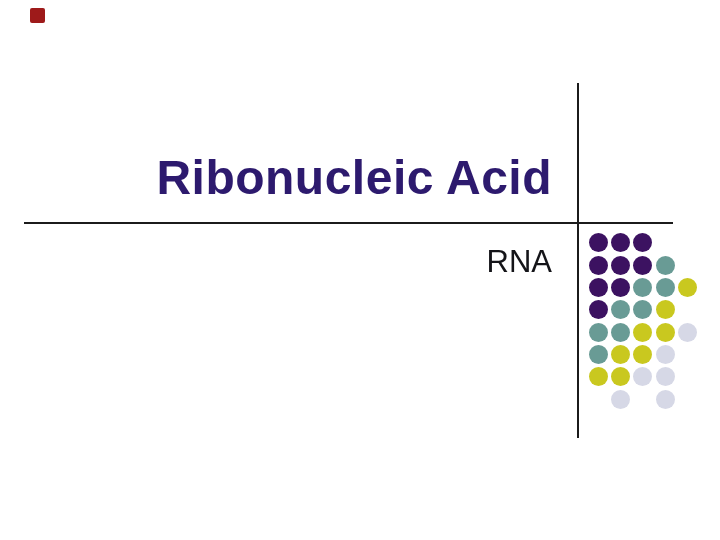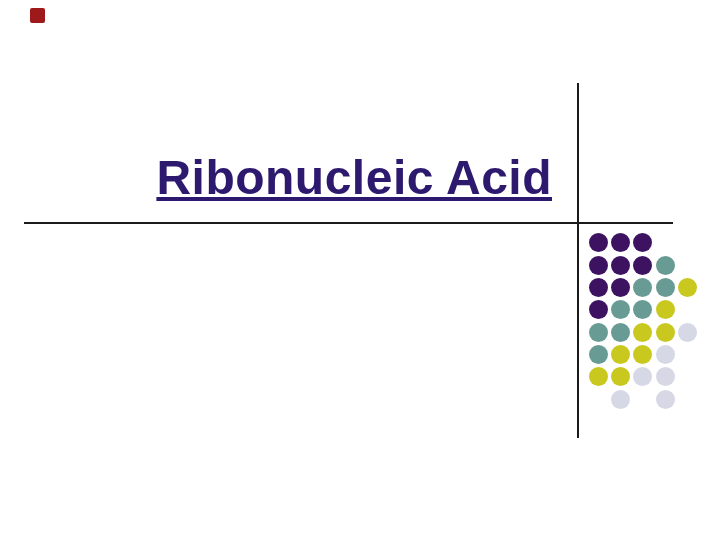--- a/index.html
+++ b/index.html
@@ -30,21 +30,20 @@
     left: 20px;
     right: 168px;
     margin: 0;
     text-align: right;
     font-size: 48px;
     line-height: 1.15;
     font-weight: bold;
     letter-spacing: 0.5px;
     color: var(--title-color, #2d1a6e);
     white-space: nowrap;
-    text-decoration: underline;
   }
   .subtitle {
     position: absolute;
     top: 244px;
     left: 20px;
     right: 168px;
     text-align: right;
     font-size: 31px;
     line-height: 1.15;
     font-weight: normal;
@@ -83,20 +82,21 @@
   }
 </style>
 </head>
 <body>
 
 <div class="slide">
   <div class="accent-square"></div>
   <h1 class="title">Ribonucleic Acid</h1>
   <div class="h-line"></div>
   <div class="v-line"></div>
+  <div class="subtitle">RNA</div>
   <div class="dots">
       <div class="dot" style="left: 588.8px; top: 233.2px; background: rgb(60, 18, 97);"></div>
       <div class="dot" style="left: 611.13px; top: 233.2px; background: rgb(60, 18, 97);"></div>
       <div class="dot" style="left: 633.46px; top: 233.2px; background: rgb(60, 18, 97);"></div>
       <div class="dot" style="left: 588.8px; top: 255.53px; background: rgb(60, 18, 97);"></div>
       <div class="dot" style="left: 611.13px; top: 255.53px; background: rgb(60, 18, 97);"></div>
       <div class="dot" style="left: 633.46px; top: 255.53px; background: rgb(60, 18, 97);"></div>
       <div class="dot" style="left: 655.79px; top: 255.53px; background: rgb(105, 155, 149);"></div>
       <div class="dot" style="left: 588.8px; top: 277.86px; background: rgb(60, 18, 97);"></div>
       <div class="dot" style="left: 611.13px; top: 277.86px; background: rgb(60, 18, 97);"></div>

